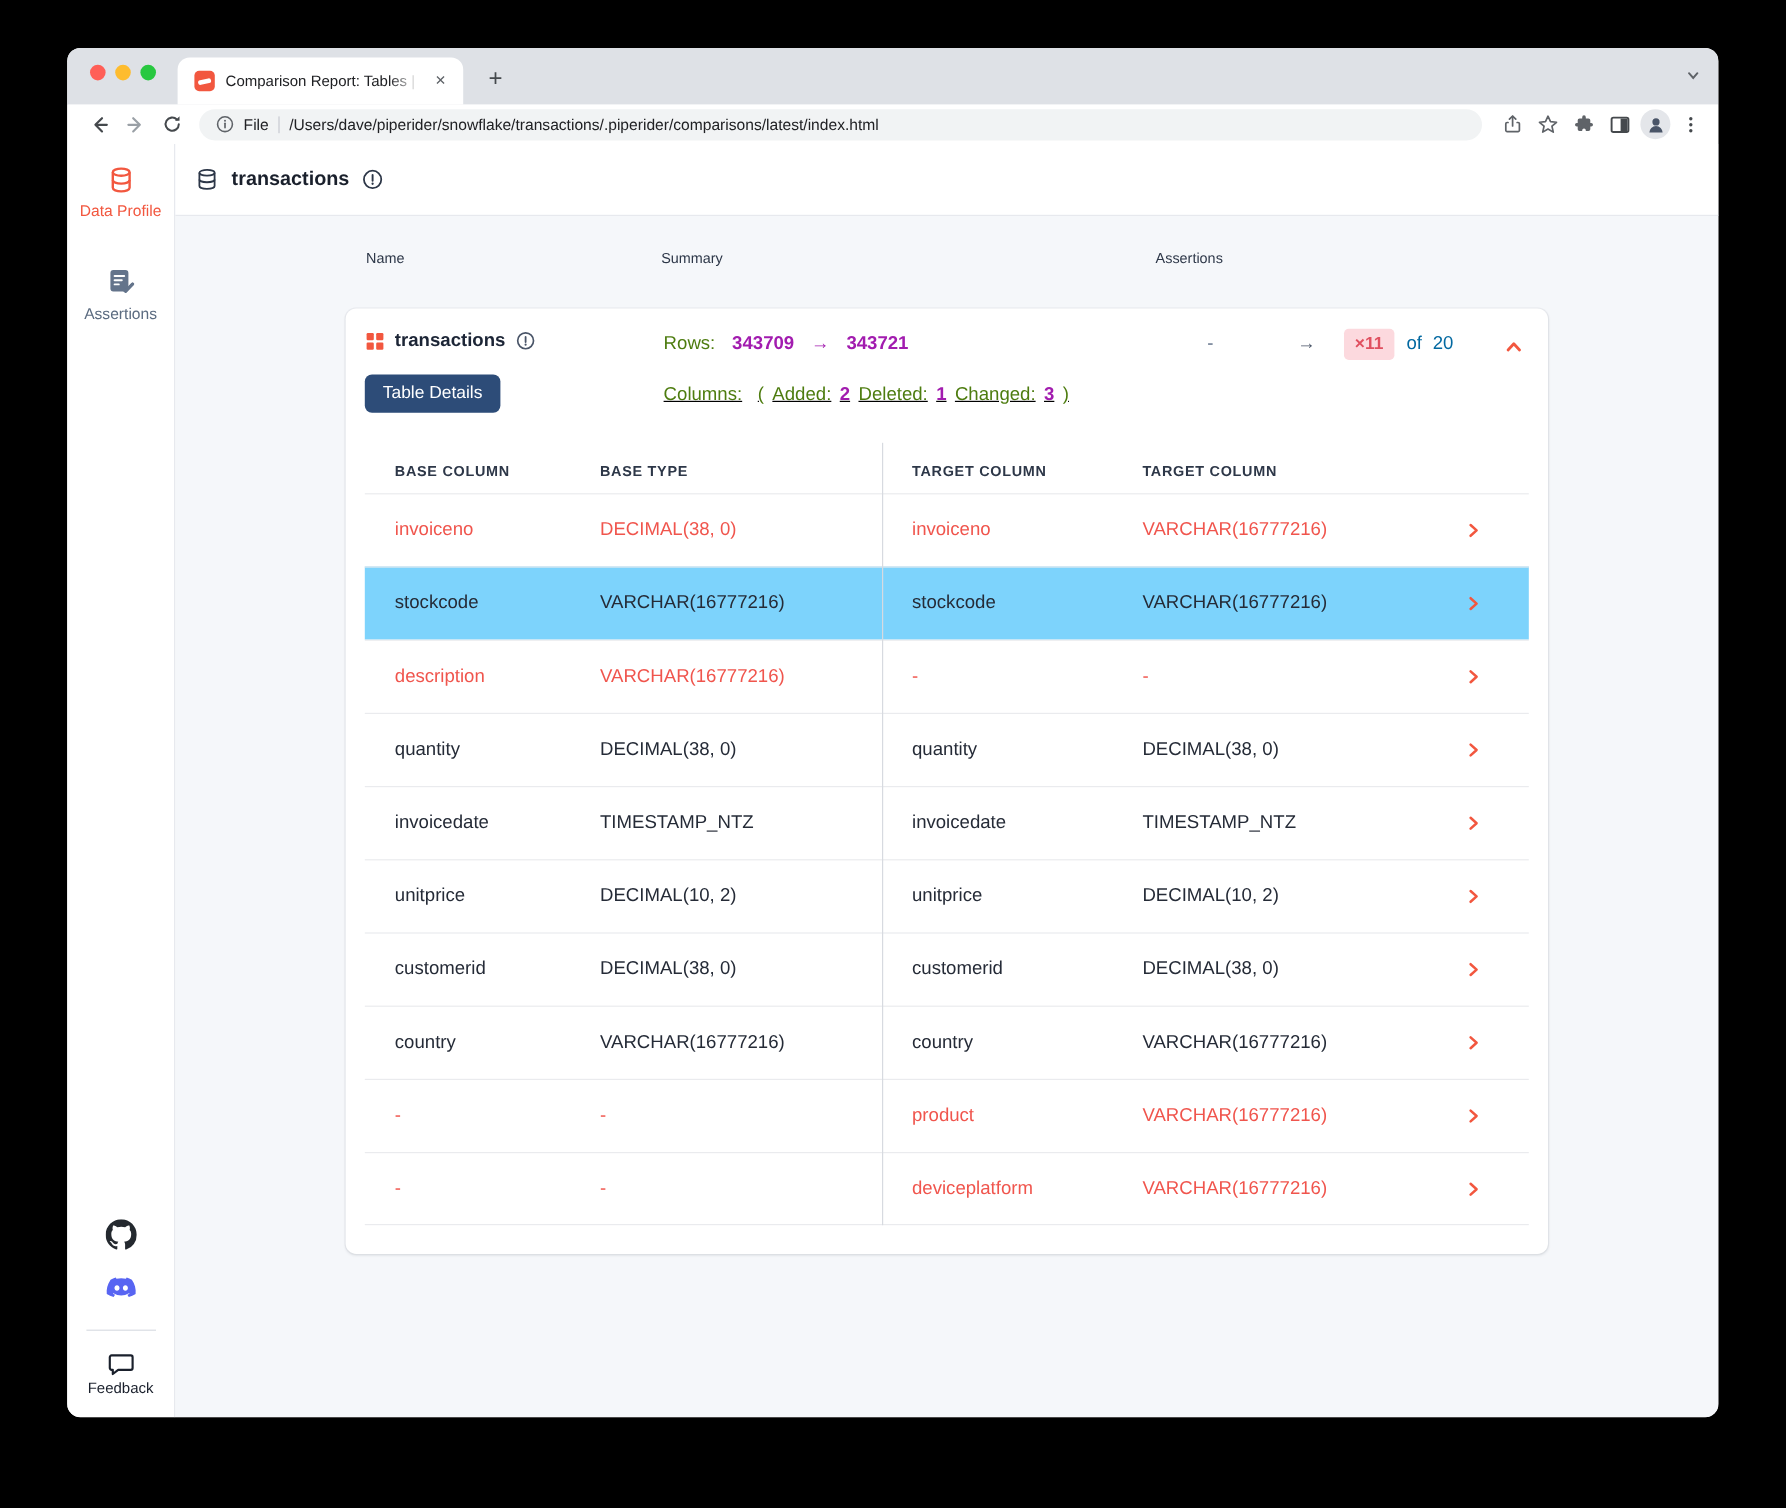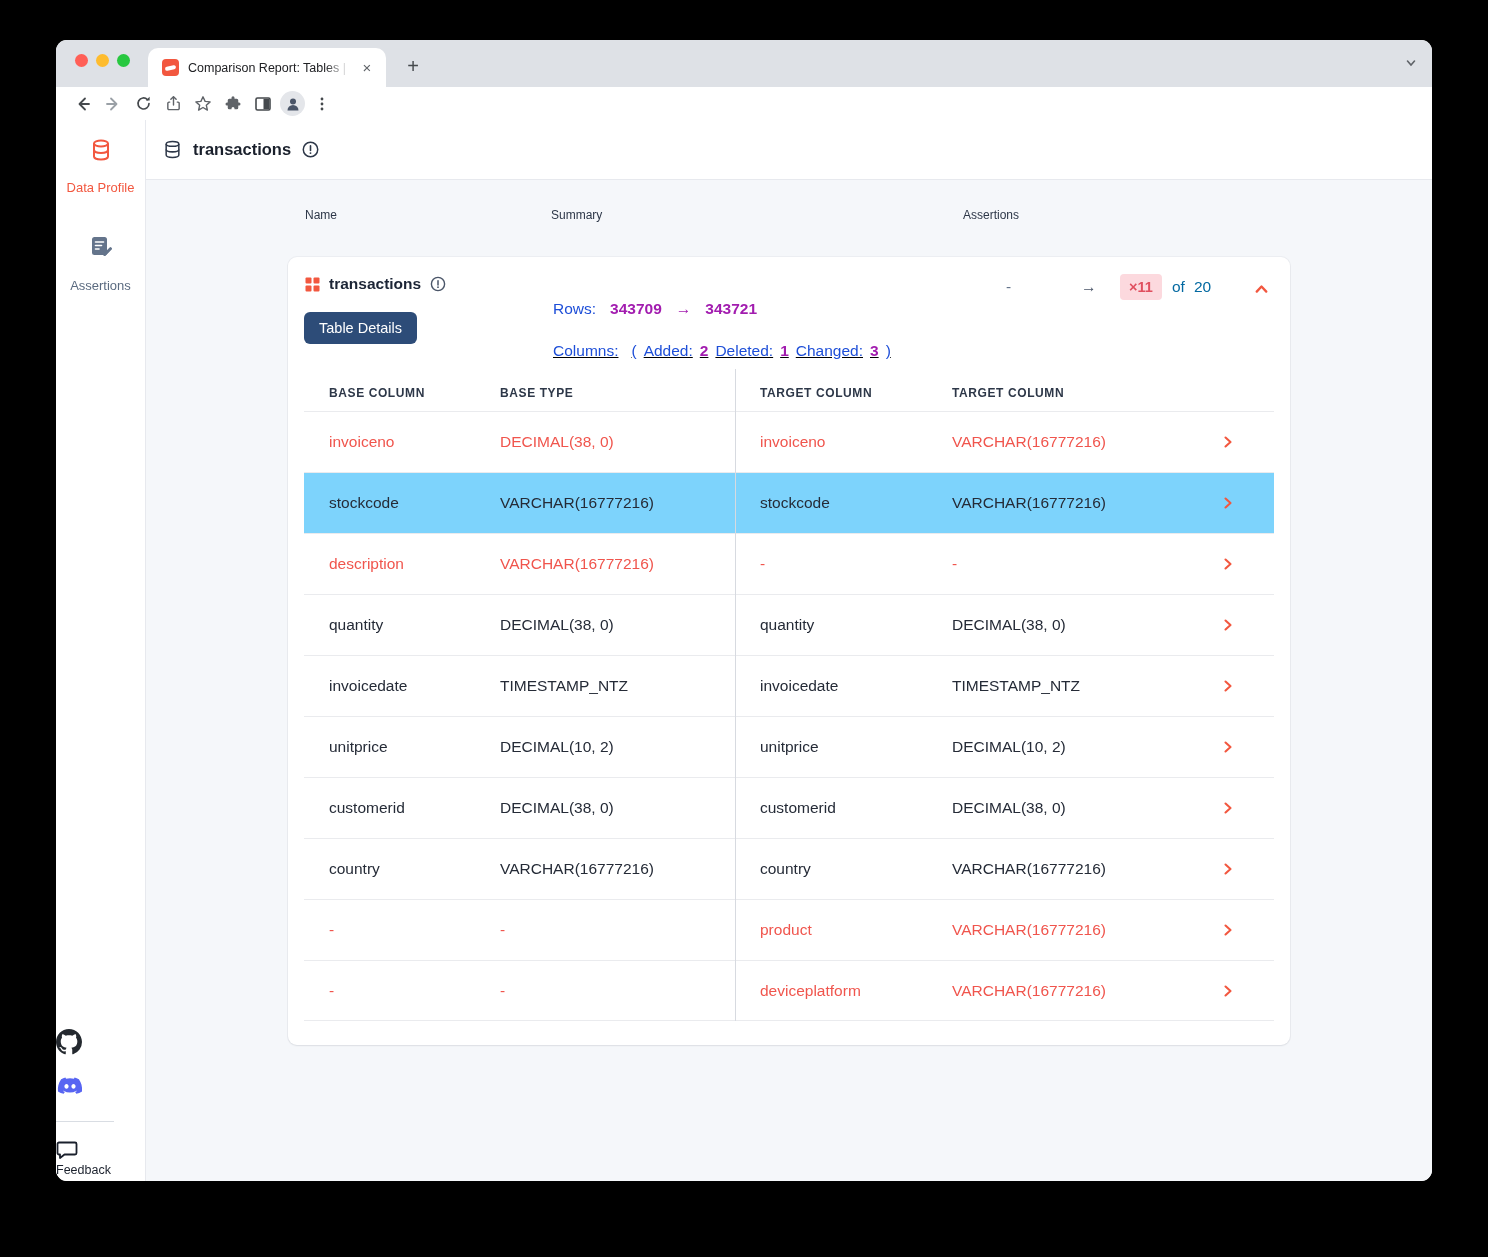--- a/index.html
+++ b/index.html
@@ -41,45 +41,45 @@
   .app-header { height:58px; background:#fff; border-bottom:1px solid #E7E9EE; position:relative; flex:0 0 auto; }
   .brand { position:absolute; left:24px; top:9px; display:flex; align-items:center; gap:10px; }
   .brand-name { font-size:27px; font-weight:800; color:#F2573F; letter-spacing:.5px; }
   .compare-pill { position:absolute; left:399px; top:13px; width:665px; height:32px; background:#E8EBF3;
                   border-radius:7px; display:flex; align-items:center; padding:0 14px; }
   .compare-text { flex:1; text-align:center; font-size:15px; color:#1E2A3A; }
 
   
   .app-body { flex:1 1 auto; display:flex; min-height:0; }
   .sidebar { width:90px; background:#fff; border-right:1px solid #E7E9EE; position:relative; flex:0 0 auto; }
-  .side-item { display:flex; flex-direction:column; align-items:center; gap:16px; text-align:center; }
+  .side-item { display:flex; flex-direction:column; align-items:center; gap:4px; text-align:center; }
   .side-item.profile { margin-top:18px; color:#F2573F; }
   .side-item.assert { margin-top:36px; color:#5B6B80; }
   .side-label { font-size:13px; line-height:20px; }
-  .side-bottom { position:absolute; bottom:4px; left:0; width:100%; display:flex; flex-direction:column; }
+  .side-bottom { position:absolute; bottom:17px; left:0; width:100%; display:flex; flex-direction:column; align-items:center; }
   .side-div { width:58px; height:1px; background:#D9DDE3; margin:22px 0 18px; }
   .feedback-label { font-size:12.5px; color:#1A202C; margin-top:3px; }
 
   .main { flex:1 1 auto; background:#F5F7FA; display:flex; flex-direction:column; min-width:0; }
   .title-strip { height:60px; background:#fff; border-bottom:1px solid #E7E9EE; display:flex; align-items:center; padding-left:17px; gap:11px; flex:0 0 auto; }
   .page-title { font-size:16.5px; font-weight:600; color:#1A202C; }
 
   .content { position:relative; flex:1 1 auto; }
   .list-head { position:absolute; top:28px; font-size:12px; color:#2D3748; }
   .lh-name { left:159px; } .lh-summary { left:405px; } .lh-assert { left:817px; }
 
   
   .card { position:absolute; left:142px; top:77px; width:1002px; height:788px; background:#fff;
           border-radius:9px; box-shadow:0 1px 2px rgba(16,24,40,.07), 0 0 0 1px rgba(16,24,40,.04); }
   .tname-row { position:absolute; left:17px; top:18px; display:flex; align-items:center; gap:9px; }
   .tname { font-size:15.5px; font-weight:600; color:#1C2536; }
   .details-btn { position:absolute; left:16px; top:55px; height:32px; padding:0 15px; background:#2D4C78;
                  color:#fff; font-size:14.5px; border:none; border-radius:6px; font-family:inherit; }
   .rows-line { position:absolute; left:265px; top:21px; display:flex; gap:14px; align-items:baseline; font-size:15.5px; }
-  .muted { color:#1d4ed8;margin-top:22px; }
+  .muted { color:#4d7c0f; }
   .strong { color:#a21caf; font-weight:700; }
   .cols-line { position:absolute; left:265px; top:63px; display:flex; gap:7px; align-items:baseline; font-size:15.5px;text-decoration:underline; }
   .assert-dash { position:absolute; left:718px; top:21px; font-size:15.5px; color:#64748B; }
   .assert-arrow { position:absolute; left:793px; top:21px; font-size:15.5px; color:#4A5568; }
   .fail-badge { position:absolute; left:832px; top:17px; background:#FCD9DE; color:#E04F5F; font-weight:600;
                 font-size:14.5px; padding:5px 9px; border-radius:4px; }
   .of-text { position:absolute; left:884px; top:21px; font-size:15.5px; color:#0369a1; display:flex; gap:9px; }
   .collapse-btn { position:absolute; left:962px; top:21px; width:22px; height:22px; display:flex; align-items:center; justify-content:center; }
 
   
@@ -133,20 +133,32 @@
             <path d="M7 3.5 12.5 9 7 14.5" fill="none" stroke="#9AA0A6" stroke-width="1.8" stroke-linecap="round" stroke-linejoin="round"></path>
             <line x1="3" y1="9" x2="12" y2="9" stroke="#9AA0A6" stroke-width="1.8" stroke-linecap="round"></line>
           </svg>
       </span>
       <span class="nav-ic">
         <svg width="17" height="17" viewBox="0 0 17 17">
             <path d="M14 8.5a5.5 5.5 0 1 1-1.6-3.9" fill="none" stroke="#45494D" stroke-width="1.7" stroke-linecap="round"></path>
             <polygon points="14.6,1.8 14.6,5.6 10.8,5.6" fill="#45494D"></polygon>
           </svg>
       </span>
+      <div class="urlbar">
+        <span>
+          <svg width="15" height="15" viewBox="0 0 16 16">
+              <circle cx="8" cy="8" r="6.6" fill="none" stroke="#5F6368" stroke-width="1.4"></circle>
+              <line x1="8" y1="7.2" x2="8" y2="11" stroke="#5F6368" stroke-width="1.5" stroke-linecap="round"></line>
+              <circle cx="8" cy="4.9" r="0.9" fill="#5F6368"></circle>
+            </svg>
+        </span>
+        <span class="url-scheme">File</span>
+        <span class="url-div"></span>
+        <span class="url-text">/Users/dave/piperider/snowflake/transactions/.piperider/comparisons/latest/index.html</span>
+      </div>
       <span class="nav-ic">
         <svg width="17" height="17" viewBox="0 0 18 18">
             <path d="M5 7.5H4.2A1.2 1.2 0 0 0 3 8.7v5.6a1.2 1.2 0 0 0 1.2 1.2h9.6a1.2 1.2 0 0 0 1.2-1.2V8.7a1.2 1.2 0 0 0-1.2-1.2H13" fill="none" stroke="#5F6368" stroke-width="1.5" stroke-linecap="round"></path>
             <line x1="9" y1="2" x2="9" y2="10.5" stroke="#5F6368" stroke-width="1.5" stroke-linecap="round"></line>
             <polyline points="6.2,4.6 9,1.9 11.8,4.6" fill="none" stroke="#5F6368" stroke-width="1.5" stroke-linecap="round" stroke-linejoin="round"></polyline>
           </svg>
       </span>
       <span class="nav-ic">
         <svg width="18" height="18" viewBox="0 0 18 18">
             <path d="M9 1.8l2.1 4.6 5 .5-3.8 3.3 1.1 4.9L9 12.5l-4.4 2.6 1.1-4.9L1.9 6.9l5-.5z" fill="none" stroke="#5F6368" stroke-width="1.4" stroke-linejoin="round"></path>

